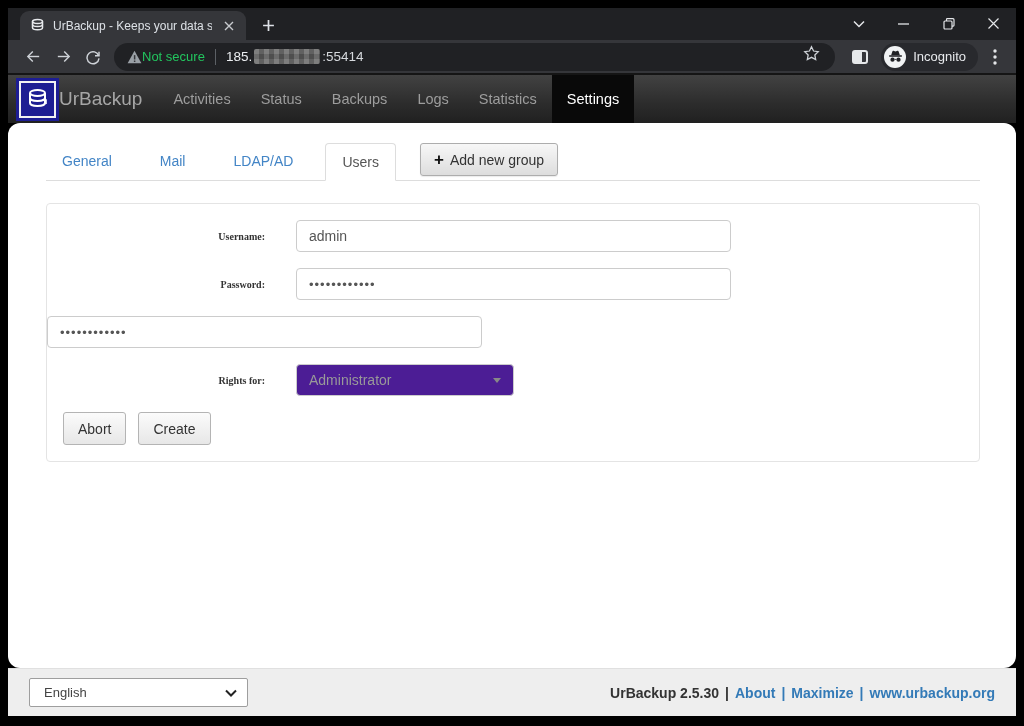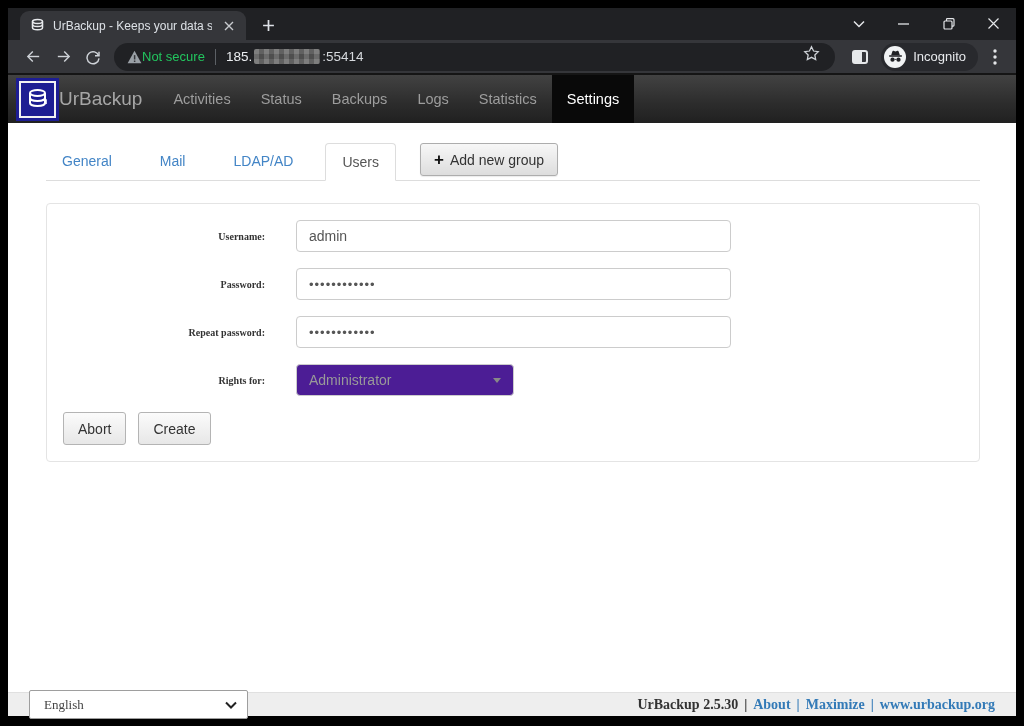--- a/index.html
+++ b/index.html
@@ -41,41 +41,41 @@
 
   
   .appnav { height:50px; background:linear-gradient(180deg,#424242 0%,#2c2c2c 60%,#202020 100%); border-top:2px solid #151515; display:flex; align-items:center; flex:0 0 auto; }
   .logo { width:37px; height:37px; background:#1d1d93; border:2px solid #f2f2f2; box-shadow:0 0 0 3px #1d1d93; margin-left:11px; display:flex; align-items:center; justify-content:center; }
   .brand { color:#a6a6a6; font-size:19px; margin-left:3px; }
   .appnav-items { display:flex; margin-left:16px; height:100%; }
   .appnav-item { padding:0 15px; line-height:48px; font-size:14.5px; color:#9d9d9d; cursor:pointer; }
   .appnav-item.active { background:#090909; color:#ffffff; }
 
   
-  .content { flex:1; background:#fff; padding:20px 36px 0 38px; overflow:hidden; }
+  .content { flex:1; background:#fff; padding:20px 36px 0 38px; overflow:hidden;border-radius:12px; }
   .tabs-row { display:flex; align-items:flex-start; border-bottom:1px solid #ddd; }
   .ptab { font-size:14px; padding:10px 16px; margin-right:16px; color:#4385c6; cursor:pointer; }
   .ptab.active { color:#555; background:#fff; border:1px solid #ddd; border-bottom:1px solid #fff; margin-bottom:-1px; border-radius:4px 4px 0 0; margin-right:10px; }
   .add-group-btn { margin-left:14px; height:33px; padding:0 13px; display:flex; align-items:center; gap:6px;
     background:linear-gradient(#f7f7f7,#dddddd); border:1px solid #adadad; border-radius:3px;
     font-size:14px; color:#333; box-shadow:0 1px 1px rgba(0,0,0,.08); cursor:pointer; }
   .plus-glyph { font-weight:bold; font-size:17px; color:#111; line-height:1; }
 
   .panel { margin-top:22px; border:1px solid #e4e4e4; border-radius:4px; padding:16px 16px 16px 0; }
   .frow { display:flex; align-items:center; margin-bottom:16px; }
   .flabel { width:249px; padding-right:31px; text-align:right; font-size:10px; font-weight:bold; color:#333;font-family:Liberation Serif, serif; }
   .finput { width:435px; height:32px; border:1px solid #ccc; border-radius:4px; padding:0 12px; font-size:14px; color:#555; font-family:"Liberation Sans", sans-serif; background:#fff; outline:none; }
   .fdots { letter-spacing:1px; font-size:13px; }
   .dselect { width:218px; height:32px; background:#4c1d95; border:1px solid #ccc; border-radius:4px; display:flex; align-items:center; justify-content:space-between; padding:0 12px; font-size:14px; color:#999; }
   .caret { width:0; height:0; border-left:4px solid transparent; border-right:4px solid transparent; border-top:5px solid #888; }
   .btn-row { display:flex; gap:12px; padding-left:16px; margin-top:0; }
   .pbtn { height:33px; padding:0 14px; background:linear-gradient(#fbfbfb,#e7e7e7); border:1px solid #b4b4b4; border-radius:3px; font-size:14px; color:#333; cursor:pointer; font-family:"Liberation Sans", sans-serif; }
 
   
-  .footer { height:24px; background:#eee; border-top:1px solid #e0e0e0; display:flex; align-items:center; padding:0 21px; flex:0 0 auto;font-family:Liberation Serif, serif; }
+  .footer { height:48px; background:#eee; border-top:1px solid #e0e0e0; display:flex; align-items:center; padding:0 21px; flex:0 0 auto; }
   .lang-select { width:219px; height:29px; background:#fff; border:1px solid #9e9e9e; border-radius:2px; display:flex; align-items:center; justify-content:space-between; padding:0 10px 0 14px; font-size:13px; color:#444; cursor:pointer; }
   .foot-spacer { flex:1; }
   .foot-right { font-size:14px; font-weight:bold; color:#333; display:flex; gap:6px; align-items:center; }
   .foot-link { color:#337ab7; text-decoration:none; cursor:pointer; }
   .sep-dark { color:#333; } .sep-blue { color:#337ab7; }
   svg { display:block; }
 </style>
 </head>
 <body>
 
@@ -226,21 +226,20 @@
       <div class="panel">
         <div class="frow">
           <span class="flabel">Username:</span>
           <input class="finput" type="text" value="admin" style="">
         </div>
         <div class="frow">
           <span class="flabel">Password:</span>
           <input class="finput fdots" type="text" value="••••••••••••" style="">
         </div>
         <div class="frow">
-          <span class="flabel">Repeat password:</span>
           <input class="finput fdots" type="text" value="••••••••••••" style="">
         </div>
         <div class="frow">
           <span class="flabel">Rights for:</span>
           <div class="dselect">
             <span>Administrator</span>
             <span class="caret"></span>
           </div>
         </div>
         <div class="btn-row">

